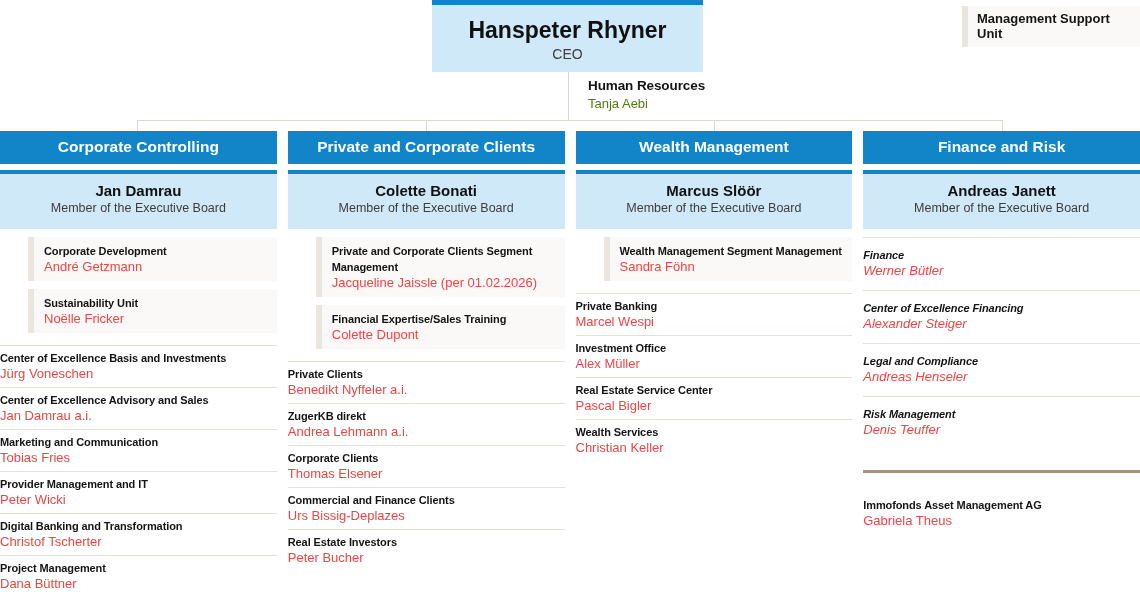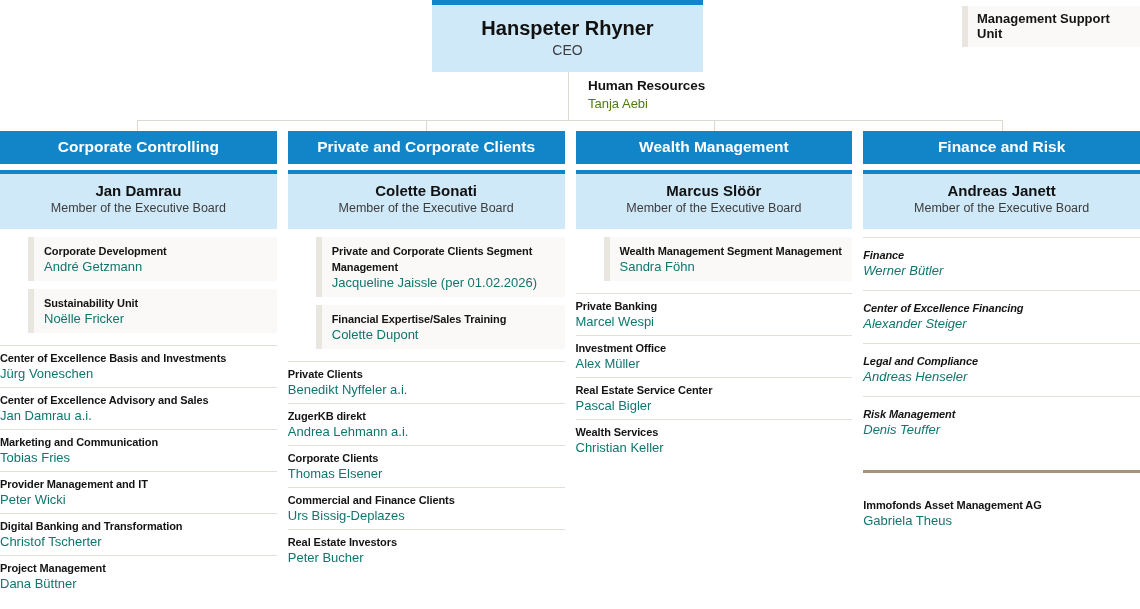--- a/index.html
+++ b/index.html
@@ -11,21 +11,21 @@
     overflow:hidden;
     color:#1a1a1a;
   }
 
   
   .ceo-box {
     position:absolute; left:432px; top:0; width:271px; height:72px;
     background:#cfe9f8; border-top:5px solid #1285c8;
     text-align:center; padding-top:12px;
   }
-  .ceo-box .name { font-size:20px; font-weight:700; color:#111; }
+  .ceo-box .name { font-size:23px; font-weight:700; color:#111; }
   .ceo-box .role { font-size:14px; color:#3c3c3c; margin-top:2px; }
 
   .msu {
     position:absolute; left:962px; top:6px;
     border-left:6px solid #e9e5df; background:#faf9f7;
     padding:5px 6px 6px 9px;
     font-size:13px; font-weight:700; color:#141414;
   }
 
   .hr-unit { position:absolute; left:588px; top:78px; }
@@ -61,21 +61,21 @@
     margin:0 0 8px 28px;
     border-left:6px solid #e9e5df; background:#faf9f7;
     padding:6px 6px 6px 10px;
   }
   .staff + .gap { height:4px; }
 
   .dept { border-top:1px solid #e3dfd8; padding:4px 0 5px; }
   .col-4 .dept { padding:9px 0 11px;font-style:italic; }
 
   .label  { font-size:11px; font-weight:700; color:#141414; line-height:16px; letter-spacing:-0.1px; }
-  .person { font-size:13px; color:#0f766e; line-height:16px; }
+  .person { font-size:13px; color:#ef4444; line-height:16px; }
 
   .tan-divider { height:3px; background:#a69478; margin-top:21px; }
   .subsidiary { padding-top:24px; }
 </style>
 </head>
 <body>
 
 <div class="ceo-box">
   <div class="name">Hanspeter Rhyner</div>
   <div class="role">CEO</div>

